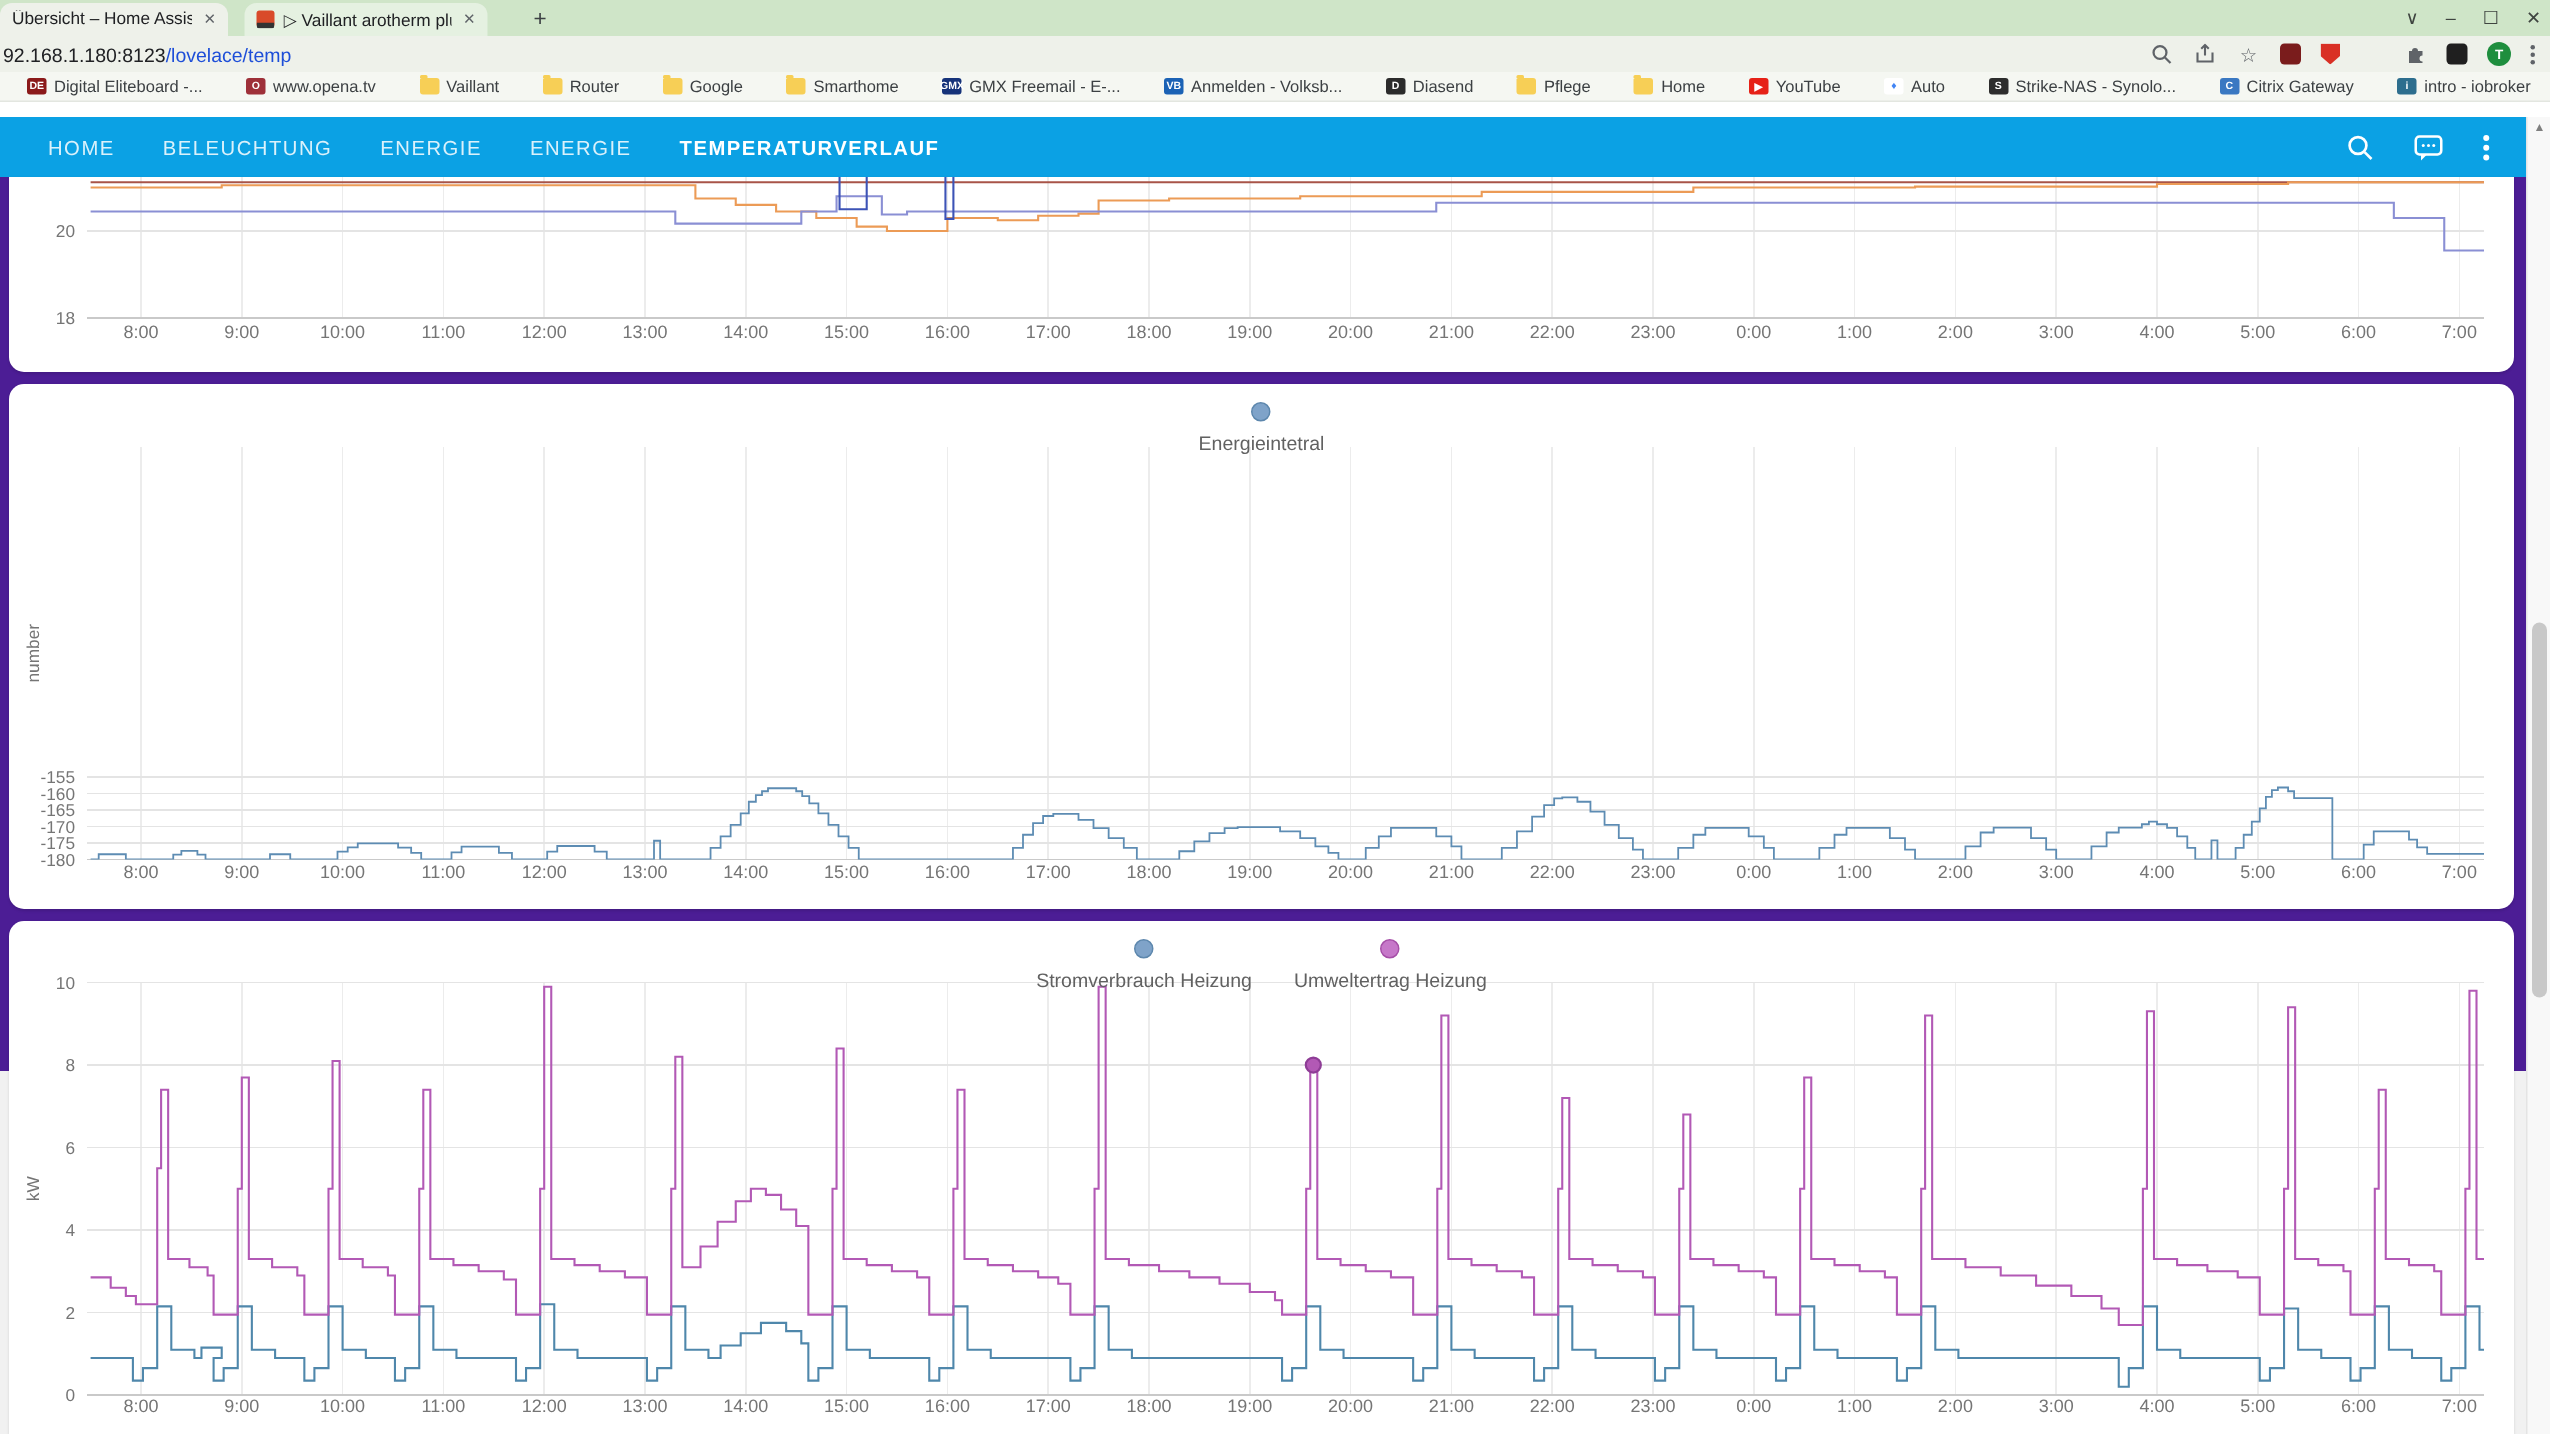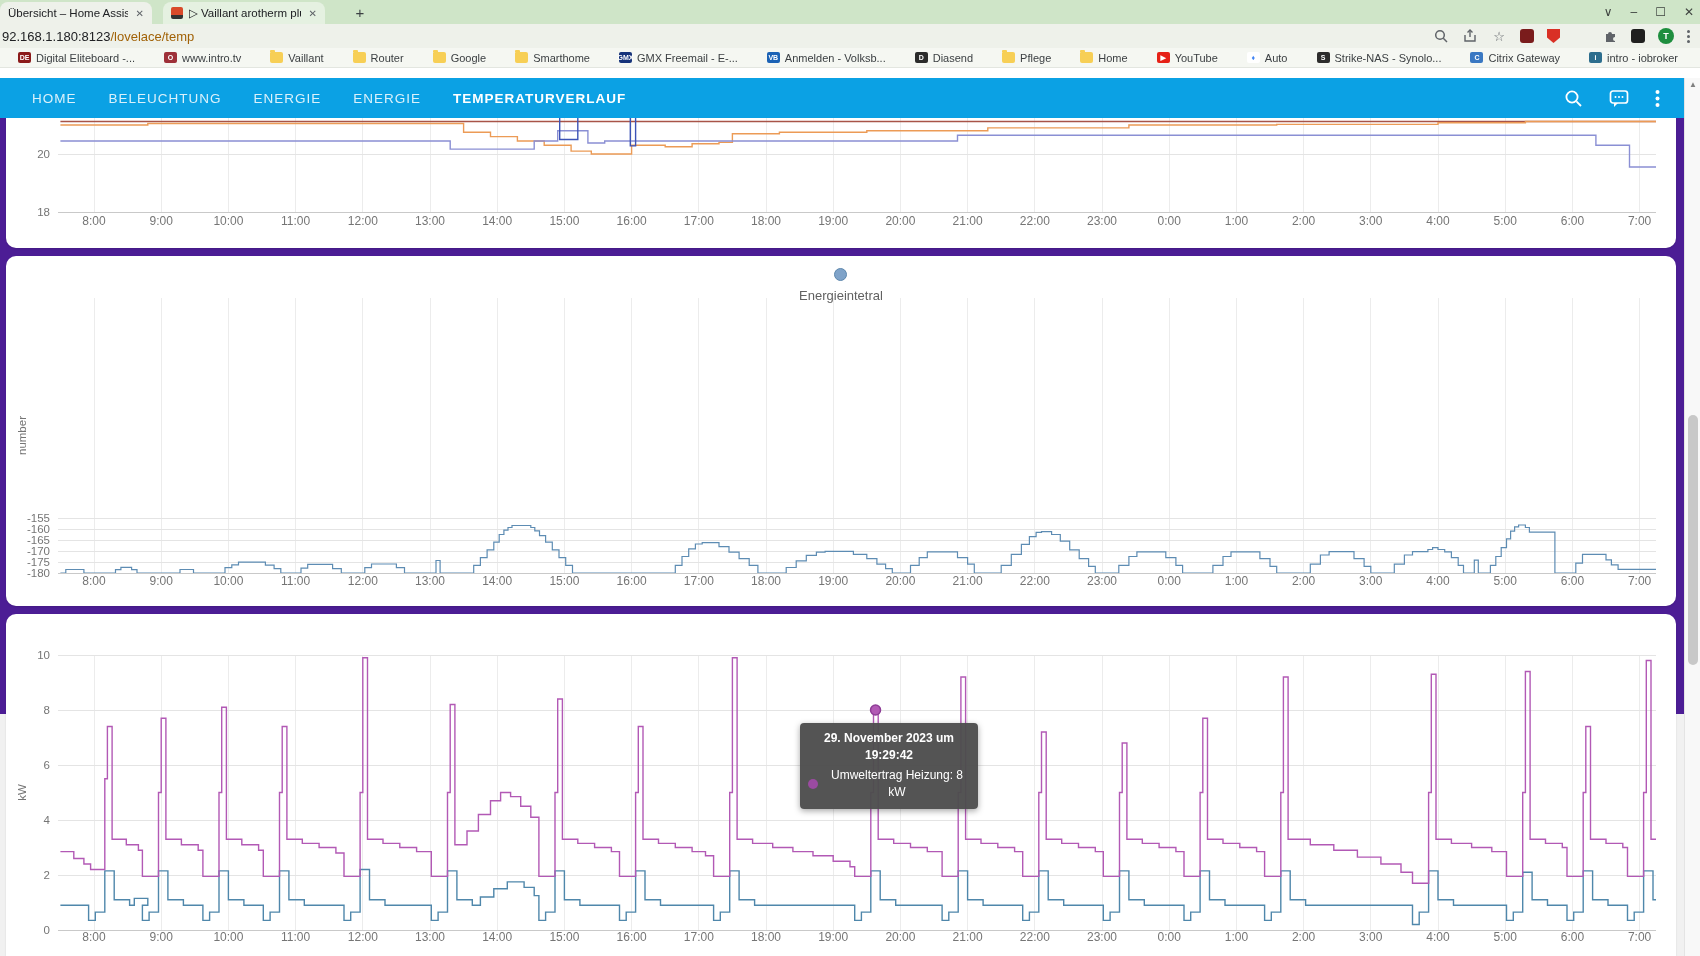--- a/index.html
+++ b/index.html
@@ -18,21 +18,21 @@
              background:#d94a2a; border-bottom:4px solid #333; }
   .newtab { position:absolute; left:350px; top:4px; width:20px; height:20px; text-align:center;
             line-height:18px; font-size:15px; color:#3c4043; border-radius:50%; }
   .wincontrols { position:absolute; right:6px; top:0; height:24px; display:flex; align-items:center; gap:18px;
                  color:#3f4440; font-size:12px; }
   .wincontrols span { cursor:pointer; }
 
   .toolbar { position:absolute; left:0; top:24px; width:1700px; height:24px; background:#eef1ea;
              display:flex; align-items:center; }
   .urltext { font-size:13px; color:#202124; margin-left:2px; white-space:nowrap; }
-  .urltext .path { color:#a16207; }
+  .urltext .path { color:#1d4ed8; }
   .toolbar-icons { position:absolute; right:10px; top:0; height:24px; display:flex; align-items:center; gap:13px; }
   .ticon { width:16px; height:16px; display:flex; align-items:center; justify-content:center;
            color:#5f6368; font-size:13px; cursor:pointer; }
   .ext-sq { width:14px; height:14px; border-radius:3px; }
   .shield { width:13px; height:14px; background:#d93025;
             clip-path:polygon(0 0,100% 0,100% 60%,50% 100%,0 60%); }
   .avatar { width:16px; height:16px; border-radius:50%; background:#1e8e3e; color:#fff; font-size:9px;
             font-weight:bold; display:flex; align-items:center; justify-content:center; }
   .kebab { display:flex; flex-direction:column; gap:2px; }
   .kebab i { width:3px; height:3px; border-radius:50%; background:#5f6368; }
@@ -145,21 +145,21 @@
   </div>
 </div>
 
 <div class="bookmarks" id="bookmarks">
     <span class="bm">
       <span class="bicon" style="background: rgb(139, 26, 26);">DE</span>
       <span>Digital Eliteboard -...</span>
     </span>
     <span class="bm">
       <span class="bicon" style="background: rgb(158, 48, 57);">O</span>
-      <span>www.intro.tv</span>
+      <span>www.opena.tv</span>
     </span>
     <span class="bm">
       <span class="bicon folder"></span>
       <span>Vaillant</span>
     </span>
     <span class="bm">
       <span class="bicon folder"></span>
       <span>Router</span>
     </span>
     <span class="bm">
@@ -397,20 +397,30 @@
         <text x="1432" y="329" text-anchor="middle" font-size="12" fill="#757575">4:00</text>
         <text x="1499.2" y="329" text-anchor="middle" font-size="12" fill="#757575">5:00</text>
         <text x="1566.4" y="329" text-anchor="middle" font-size="12" fill="#757575">6:00</text>
         <text x="1633.6000000000001" y="329" text-anchor="middle" font-size="12" fill="#757575">7:00</text>
         <text x="20" y="179.5" text-anchor="middle" font-size="11.5" fill="#757575" transform="rotate(-90 20 179.5)">number</text>
         <path d="M54.4,317.0H59.8V313.5H77.9V317.0H104.8V317.0H109.5V313.7H114.9V311.3H125.6V313.7H131.0V317.0H168.6V317.0H174.0V313.5H187.5V317.0H212.3V317.0H219.0V311.7H225.8V308.9H232.5V306.2H259.4V309.1H268.1V312.6H274.8V317.0H289.6V317.0H295.0V312.2H301.7V308.4H326.6V312.6H335.3V317.0H353.4V317.0H358.8V311.7H365.5V308.0H390.4V311.7H398.5V317.0H427.4V317.0H430.0V304.5H434.1V317.0H461.0V317.0H467.7V309.3H474.4V301.6H481.1V293.9H487.8V286.2H493.2V278.5H497.9V274.1H502.0V271.5H506.0V269.5H524.8V271.5H528.8V274.8H533.5V279.6H539.6V286.2H546.3V293.9H553.0V301.6H559.7V309.3H566.5V317.0H662.6V317.0H669.3V309.3H676.0V300.5H682.7V292.8H689.4V288.0H696.2V286.6H713.0V290.6H723.0V296.1H733.1V302.7H743.2V309.3H751.9V317.0H773.4V317.0H780.2V311.5H790.2V304.9H800.3V299.4H810.4V296.1H819.1V295.4H847.4V298.3H860.8V302.7H870.9V308.2H879.6V312.6H886.3V317.0H897.8V317.0H904.5V309.3H913.2V301.6H921.3V295.9H951.5V301.6H961.6V308.2H968.3V317.0H988.5V317.0H995.2V309.3H1005.3V298.3H1015.4V288.4H1023.4V280.7H1030.1V276.3H1035.5V275.6H1045.6V278.5H1054.3V285.1H1063.7V293.9H1073.2V302.7H1082.6V310.4H1089.3V317.0H1106.1V317.0H1112.8V309.3H1122.9V300.5H1130.9V295.9H1159.8V301.6H1169.9V309.3H1176.6V317.0H1200.2V317.0H1206.9V309.3H1217.0V300.5H1225.0V295.9H1253.9V302.7H1264.0V310.4H1270.7V317.0H1297.6V317.0H1304.3V308.2H1314.4V299.0H1323.1V295.7H1348.0V302.7H1358.1V310.4H1364.8V317.0H1381.6V317.0H1388.3V308.2H1398.4V299.0H1406.5V295.7H1421.9V293.5H1426.6V291.7H1432.0V293.5H1438.7V295.9H1445.4V301.6H1452.2V309.3H1457.5V317.0H1465.6V317.0H1468.3V304.2H1472.3V317.0H1480.4V317.0H1484.4V309.3H1489.8V300.5H1495.2V291.7H1500.5V282.9H1504.6V275.2H1508.6V270.8H1512.6V269.0H1519.4V271.5H1523.4V276.1H1547.6V276.1H1548.9V317.0H1563.0V317.0H1569.8V307.1H1576.5V298.3H1596.6V298.3H1600.0V303.8H1605.4V308.9H1612.1V313.3H1653.8V313.3H1650" fill="none" stroke="#5d8cb3" stroke-width="1.2" clip-path="url(#clip-c2)"></path>
       </svg>
   </div>
 
   <div class="card" id="card3">
+    <div class="legend" id="legend3">
+        <span class="item">
+          <span class="dot" style="background: rgb(127, 163, 201); border: 1.5px solid rgb(93, 135, 173);"></span>
+          <span>Stromverbrauch Heizung</span>
+        </span>
+        <span class="item">
+          <span class="dot" style="background: rgb(198, 120, 201); border: 1.5px solid rgb(166, 79, 168);"></span>
+          <span>Umweltertrag Heizung</span>
+        </span>
+      </div>
     <svg id="svg-c3" width="1670" height="342">
         <defs>
           <clipPath id="clip-c3">
             <rect x="52" y="0" width="1598" height="316"></rect>
           </clipPath>
         </defs>
         <line x1="88" y1="41" x2="88" y2="316" stroke="#ececec" stroke-width="1" shape-rendering="crispEdges"></line>
         <line x1="155.2" y1="41" x2="155.2" y2="316" stroke="#ececec" stroke-width="1" shape-rendering="crispEdges"></line>
         <line x1="222.4" y1="41" x2="222.4" y2="316" stroke="#ececec" stroke-width="1" shape-rendering="crispEdges"></line>
         <line x1="289.6" y1="41" x2="289.6" y2="316" stroke="#ececec" stroke-width="1" shape-rendering="crispEdges"></line>
@@ -468,27 +478,19 @@
         <text x="1364.8" y="327" text-anchor="middle" font-size="12" fill="#757575">3:00</text>
         <text x="1432" y="327" text-anchor="middle" font-size="12" fill="#757575">4:00</text>
         <text x="1499.2" y="327" text-anchor="middle" font-size="12" fill="#757575">5:00</text>
         <text x="1566.4" y="327" text-anchor="middle" font-size="12" fill="#757575">6:00</text>
         <text x="1633.6000000000001" y="327" text-anchor="middle" font-size="12" fill="#757575">7:00</text>
         <text x="20" y="178.5" text-anchor="middle" font-size="11.5" fill="#757575" transform="rotate(-90 20 178.5)">kW</text>
         <path d="M54.4,291.3H82.6V306.4H89.3V298.1H98.8V256.9H108.2V285.8H123.6V291.3H128.3V284.4H141.8V291.3H136.4V306.4H143.1V298.1H152.5V256.9H161.9V285.8H177.4V291.3H196.9V306.4H203.6V298.1H213.0V256.9H222.4V285.8H237.9V291.3H257.3V306.4H264.1V298.1H273.5V256.9H282.9V285.8H298.3V291.3H338.0V306.4H344.7V298.1H354.1V255.5H363.5V285.8H379.0V291.3H425.3V306.4H432.1V298.1H441.5V256.9H450.9V285.8H466.3V291.3H474.4V283.0H487.8V274.8H501.3V267.9H518.1V273.4H528.2V281.6H532.9V306.4H539.6V298.1H549.0V256.9H558.4V285.8H573.9V291.3H613.5V306.4H620.2V298.1H629.6V256.9H639.0V285.8H654.5V291.3H707.6V306.4H714.3V298.1H723.7V256.9H733.1V285.8H748.6V291.3H848.7V306.4H855.4V298.1H864.8V256.9H874.2V285.8H889.7V291.3H936.1V306.4H942.8V298.1H952.2V256.9H961.6V285.8H977.1V291.3H1016.7V306.4H1023.4V298.1H1032.8V256.9H1042.2V285.8H1057.7V291.3H1097.3V306.4H1104.1V298.1H1113.5V256.9H1122.9V285.8H1138.3V291.3H1178.0V306.4H1184.7V298.1H1194.1V256.9H1203.5V285.8H1219.0V291.3H1258.6V306.4H1265.3V298.1H1274.8V256.9H1284.2V285.8H1299.6V291.3H1406.5V310.5H1413.2V298.1H1422.6V256.9H1432.0V285.8H1447.5V291.3H1500.5V306.4H1507.3V298.1H1516.7V258.3H1526.1V285.8H1541.5V291.3H1561.0V306.4H1567.7V298.1H1577.2V256.9H1586.6V285.8H1602.0V291.3H1621.5V306.4H1628.2V298.1H1637.6V256.9H1647.0V285.8H1653.8V291.3H1650" fill="none" stroke="#4f87ab" stroke-width="1.4" clip-path="url(#clip-c3)"></path>
         <path d="M54.4,237.6H67.8V244.5H77.9V250.0H84.6V255.5H98.8V164.8H101.4V112.5H106.1V225.3H120.3V230.8H132.4V236.3H136.4V262.4H152.5V178.5H155.2V104.3H159.9V225.3H175.4V230.8H192.2V236.3H196.9V262.4H213.0V178.5H215.7V93.3H220.4V225.3H235.8V230.8H252.6V236.3H257.3V262.4H273.5V178.5H276.2V112.5H280.9V225.3H296.3V229.4H313.1V233.5H329.9V239.0H338.0V262.4H354.1V178.5H356.8V43.8H361.5V225.3H377.0V229.4H393.8V233.5H410.6V237.6H425.3V262.4H441.5V178.5H444.2V90.5H448.9V230.8H461.0V217.0H472.4V200.5H484.5V186.8H494.6V178.5H504.6V182.6H514.7V192.3H524.8V203.3H532.9V262.4H549.0V178.5H551.7V85.0H556.4V225.3H571.8V229.4H588.6V233.5H605.4V237.6H613.5V262.4H629.6V178.5H632.3V112.5H637.0V225.3H652.5V229.4H669.3V233.5H686.1V237.6H699.5V241.8H707.6V262.4H723.7V178.5H726.4V43.8H731.1V225.3H746.6V229.4H766.7V233.5H786.9V237.6H807.0V241.8H827.2V247.3H844.0V252.8H848.7V262.4H864.8V178.5H867.5V96.0H872.2V225.3H887.7V229.4H904.5V233.5H921.3V237.6H936.1V262.4H952.2V178.5H954.9V63.0H959.6V225.3H975.0V229.4H991.8V233.5H1008.6V237.6H1016.7V262.4H1032.8V178.5H1035.5V118.0H1040.2V225.3H1055.7V229.4H1072.5V233.5H1089.3V237.6H1097.3V262.4H1113.5V178.5H1116.2V129.0H1120.9V225.3H1136.3V229.4H1153.1V233.5H1169.9V237.6H1178.0V262.4H1194.1V178.5H1196.8V104.3H1201.5V225.3H1217.0V229.4H1233.8V233.5H1250.6V237.6H1258.6V262.4H1274.8V178.5H1277.4V63.0H1282.1V225.3H1304.3V230.8H1327.8V236.3H1351.4V243.1H1374.9V250.0H1395.0V258.3H1406.5V269.3H1422.6V178.5H1425.3V60.2H1430.0V225.3H1445.4V229.4H1465.6V233.5H1485.8V237.6H1500.5V262.4H1516.7V178.5H1519.4V57.5H1524.1V225.3H1539.5V229.4H1556.3V233.5H1561.0V262.4H1577.2V178.5H1579.8V112.5H1584.5V225.3H1600.0V229.4H1616.8V233.5H1621.5V262.4H1637.6V178.5H1640.3V46.5H1645.0V225.3H1653.8V228.0H1650" fill="none" stroke="#b259b5" stroke-width="1.4" clip-path="url(#clip-c3)"></path>
         <circle cx="869.536" cy="96" r="5" fill="#b259b5" stroke="#8e3d96" stroke-width="1.5"></circle>
       </svg>
-    <div class="tooltip">
-      <div class="b">29. November 2023 um</div>
-      <div class="b">19:29:42</div>
-      <div class="row">
-          <span class="tdot"></span>
-          <span>Umweltertrag Heizung: 8 kW</span>
-        </div>
-    </div>
   </div>
 </div>
 
 <div class="scrollbar">
   <div class="arrow">▲</div>
   <div class="thumb"></div>
 </div>
 
 </body></html>

